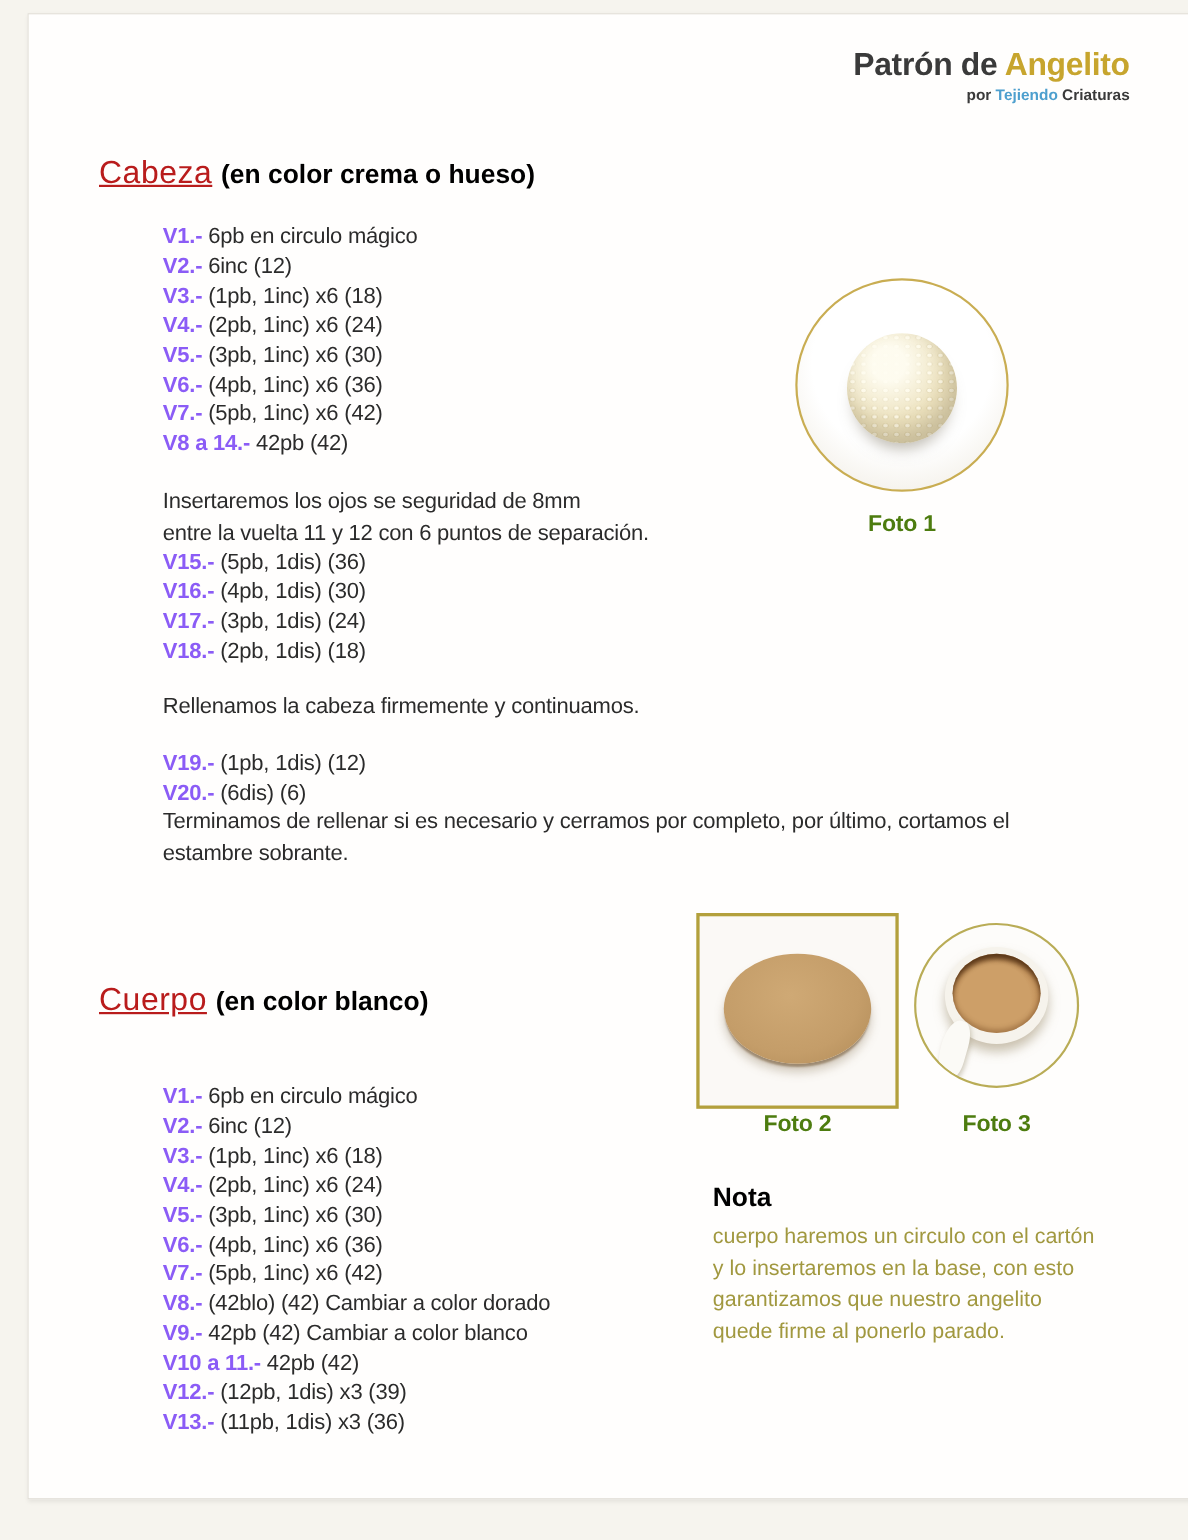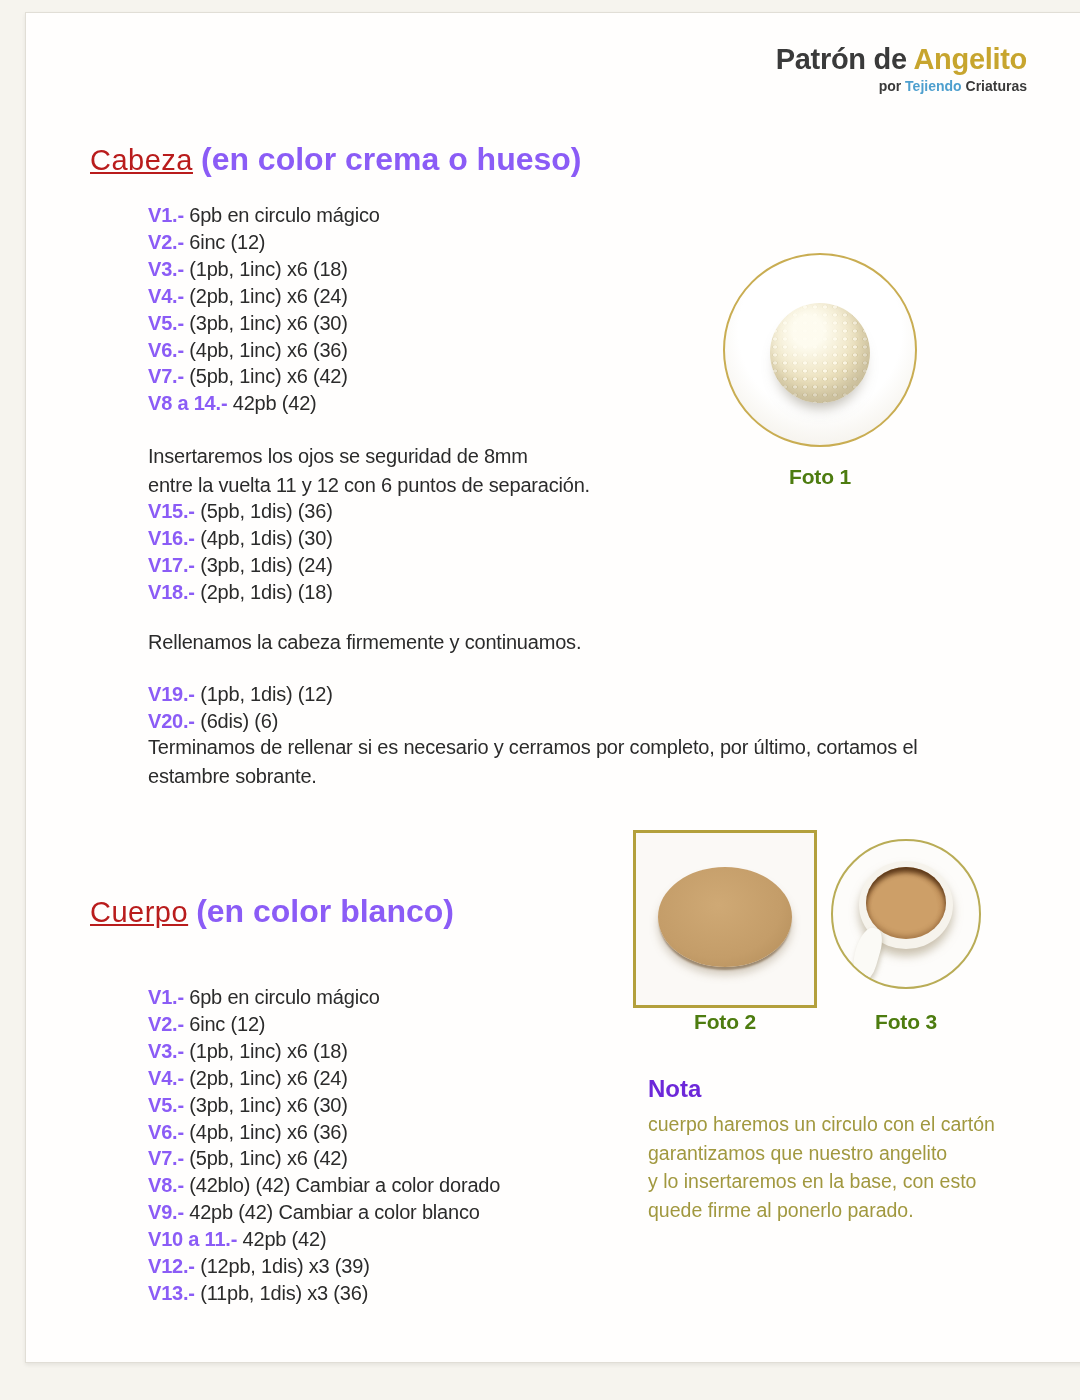--- a/index.html
+++ b/index.html
@@ -24,21 +24,21 @@
     text-align: right; line-height: 1.15;
   }
   .hdr-title { font-size: 29px; font-weight: bold; color: #3a3a3a; letter-spacing: -0.3px; }
   .hdr-title .accent { color: #c7a52e; }
   .hdr-by { font-size: 14px; font-weight: bold; color: #3a3a3a; margin-top: 2px; }
   .hdr-by .accent-blue { color: #4d9fce; }
 
   
   .section-head { position: absolute; white-space: nowrap; }
   .section-title { font-size: 29px; color: #b91c1c; letter-spacing: 0.5px; text-decoration: underline; }
-  .section-sub { font-size: 32px; font-weight: bold; color: #8b5cf6; margin-left: 8px; }
+  .section-sub { font-size: 24px; font-weight: bold; color: #000000; margin-left: 8px; }
 
   
   .rounds { position: absolute; font-size: 20px; line-height: 26.9px; letter-spacing: -0.2px; white-space: nowrap; }
   .round-line b { font-weight: bold; color: #8b5cf6; }
   .para { position: absolute; font-size: 20px; line-height: 28.5px; letter-spacing: -0.2px; }
   .para .pline { display: block; white-space: nowrap; }
 
   
   .foto1 {
     position: absolute; left: 697px; top: 240px;
@@ -93,21 +93,21 @@
     background: #fbfaf6; border-radius: 55% 45% 40% 60%;
     transform: rotate(16deg);
     box-shadow: 2px 2px 5px rgba(172,162,136,0.55);
   }
   .foto-caption {
     position: absolute; font-weight: bold; font-size: 21px; color: #4d7c0f;
     text-align: center; letter-spacing: -0.2px;
   }
 
   
-  .nota-title { position: absolute; left: 622px; top: 1062px; font-size: 24px; font-weight: bold; color: #6d28d9; }
+  .nota-title { position: absolute; left: 622px; top: 1062px; font-size: 24px; font-weight: bold; color: #000000; }
   .nota-body { position: absolute; left: 622px; top: 1097px; font-size: 19.5px; line-height: 28.6px; color: #a1983f; }
   .nota-body .nline { display: block; white-space: nowrap; }
 </style>
 </head>
 <body>
 
 <div class="page">
 
   <div class="hdr">
     <div class="hdr-title"><span>Patrón de </span><span class="accent">Angelito</span></div>
@@ -188,18 +188,18 @@
     <div class="cup">
       <div class="liquid"></div>
     </div>
     <div class="tail"></div>
   </div>
   <div class="foto-caption" style="left:805px; top:997px; width:150px;">Foto 3</div>
 
   <div class="nota-title">Nota</div>
   <div class="nota-body">
     <span class="nline">cuerpo haremos un circulo con el cartón</span>
+    <span class="nline">y lo insertaremos en la base, con esto</span>
     <span class="nline">garantizamos que nuestro angelito</span>
-    <span class="nline">y lo insertaremos en la base, con esto</span>
     <span class="nline">quede firme al ponerlo parado.</span>
   </div>
 
 </div>
 
 </body></html>

